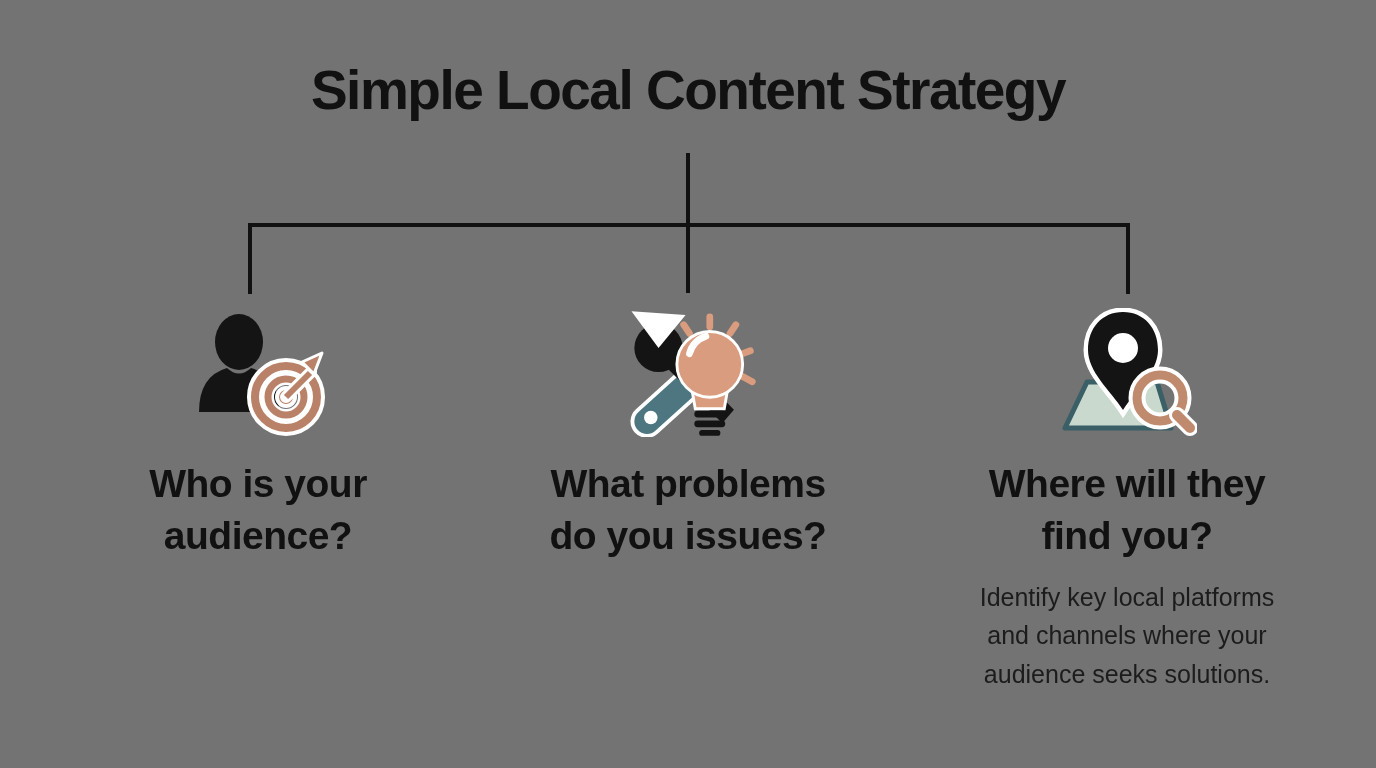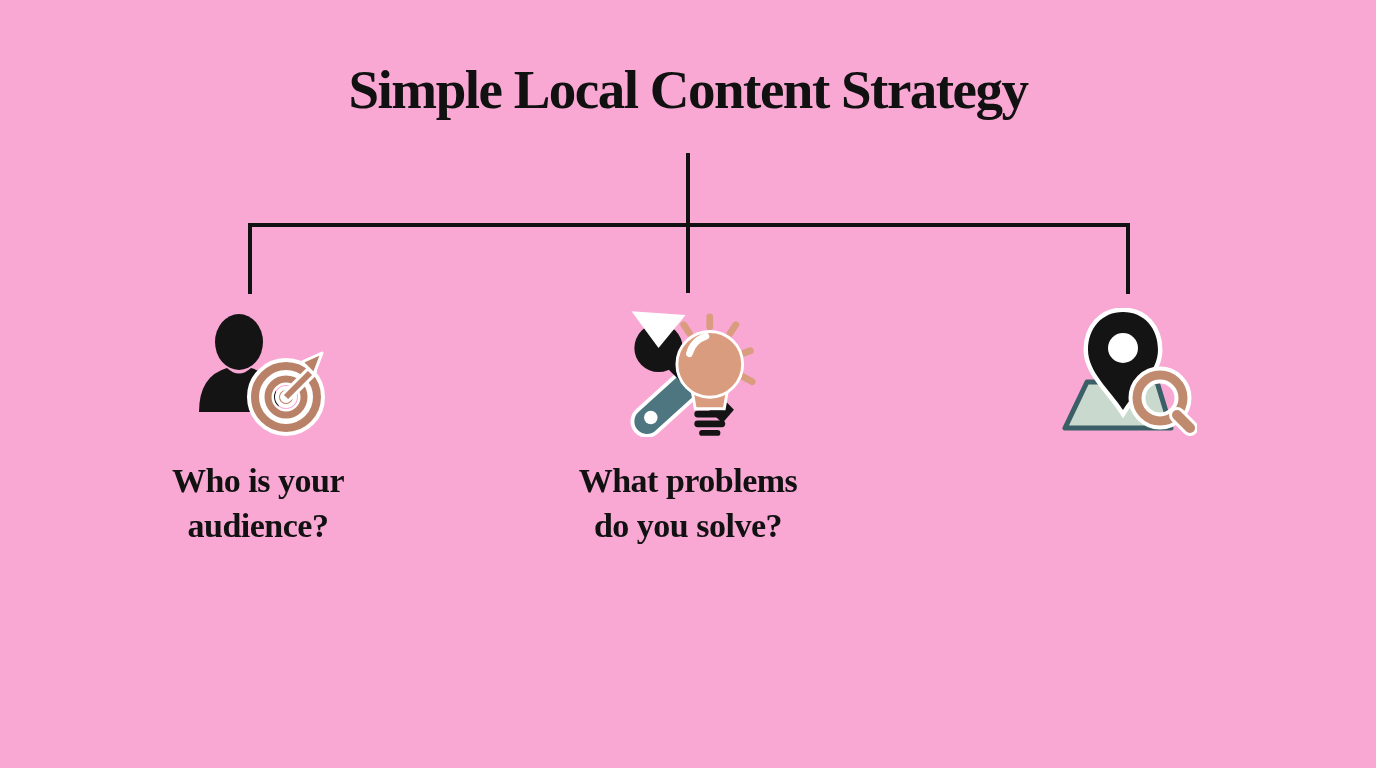--- a/index.html
+++ b/index.html
@@ -1,22 +1,22 @@
 <!DOCTYPE html>
 <html><head>
 <meta charset="utf-8">
 <style>
   html, body { margin: 0; padding: 0; background: #ffffff; }
   .canvas {
     position: relative;
     width: 1376px;
     height: 768px;
-    background: #f9a8d4;
+    background: #737373;
     overflow: hidden;
-    font-family: Liberation Serif, serif;
+    font-family: Liberation Sans, sans-serif;
     color: #111111;
   }
   .title {
     position: absolute;
     top: 58px;
     left: 0;
     width: 100%;
     text-align: center;
     font-size: 55px;
     font-weight: bold;
@@ -39,21 +39,21 @@
   .col-2 { left: 478px; }
   .col-3 { left: 917px; }
   .icon-wrap {
     height: 148px;
     display: flex;
     align-items: center;
     justify-content: center;
   }
   .heading {
     margin: 10px 0 0 0;
-    font-size: 34px;
+    font-size: 39px;
     font-weight: bold;
     line-height: 1.33;
     letter-spacing: -0.5px;
     white-space: pre-line;
     color: #111111;
   }
   .body-text {
     margin: 16px 0 0 0;
     font-size: 25px;
     line-height: 1.55;
@@ -112,31 +112,36 @@
         </g>
         <path d="M78 78 L82 101 L112 101 L116 78 Z" fill="#d99c7e" stroke="#ffffff" stroke-width="3"></path>
         <circle cx="97" cy="55" r="34" fill="#d99c7e" stroke="#ffffff" stroke-width="3"></circle>
         <path d="M76 44 A26 26 0 0 1 93 26" stroke="#ffffff" stroke-width="7" fill="none" stroke-linecap="round"></path>
         <rect x="81" y="103" width="32" height="7" rx="3.5" fill="#141414"></rect>
         <rect x="81" y="113" width="32" height="7" rx="3.5" fill="#141414"></rect>
         <rect x="86" y="123" width="22" height="6" rx="3" fill="#141414"></rect>
       </svg>
     </div>
     <h2 class="heading">What problems
-do you solve?</h2>
+do you issues?</h2>
   </div>
 
   <div class="column col-3">
     <div class="icon-wrap">
       <svg viewBox="0 0 140 132" width="140" height="132" aria-hidden="true">
         <path d="M8 120 L114 120 L100 74 L30 74 Z" fill="#c9d9cd" stroke="#3a5f66" stroke-width="5" stroke-linejoin="round"></path>
         <path d="M66 4 C45 4 31 20 31 42 C31 64 53 82 66 102 C79 82 101 64 101 42 C101 20 87 4 66 4 Z" fill="none" stroke="#ffffff" stroke-width="9"></path>
         <path d="M66 4 C45 4 31 20 31 42 C31 64 53 82 66 102 C79 82 101 64 101 42 C101 20 87 4 66 4 Z" fill="#141414"></path>
         <circle cx="66" cy="40" r="15" fill="#ffffff"></circle>
         <circle cx="103" cy="90" r="23" fill="none" stroke="#ffffff" stroke-width="17"></circle>
         <circle cx="103" cy="90" r="23" fill="none" stroke="#c08a6e" stroke-width="9"></circle>
         <line x1="120" y1="107" x2="133" y2="120" stroke="#ffffff" stroke-width="16" stroke-linecap="round"></line>
         <line x1="120" y1="107" x2="133" y2="120" stroke="#c08a6e" stroke-width="10" stroke-linecap="round"></line>
       </svg>
     </div>
+    <h2 class="heading">Where will they
+find you?</h2>
+    <p class="body-text">Identify key local platforms
+and channels where your
+audience seeks solutions.</p>
   </div>
 
 </div>
 
 </body></html>

